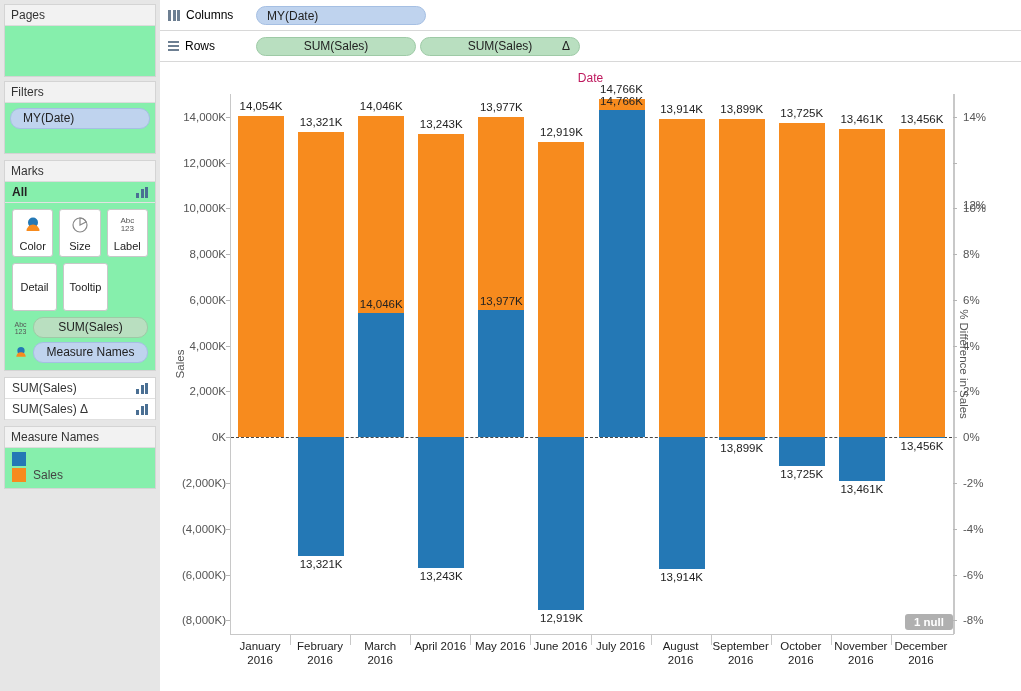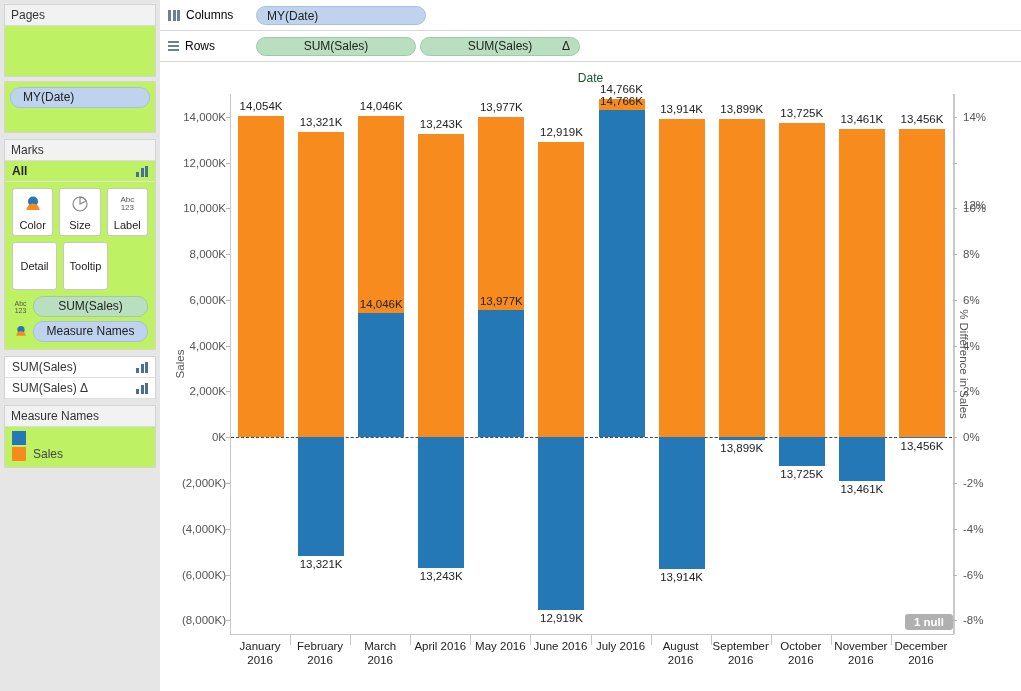--- a/index.html
+++ b/index.html
@@ -7,21 +7,21 @@
     width:1021px;height:691px;overflow:hidden;
     background:#e5e5e5;
     font-family:"Liberation Sans", sans-serif;
     font-size:12px;color:#333;
     -webkit-font-smoothing:antialiased;
   }
   .app{position:relative;width:1021px;height:691px;}
 
   
   .sidebar{position:absolute;left:0;top:0;width:160px;height:691px;background:#e6e6e6;}
-  .card{background:#bef264;border:1px solid #d4d4d4;margin:4px 4px 0 4px;}
+  .card{background:#86efac;border:1px solid #d4d4d4;margin:4px 4px 0 4px;}
   .card-hdr{background:#f2f2f2;border-bottom:1px solid #dcdcdc;padding:3px 6px;font-size:12px;color:#333;}
   .card-body{padding:6px;min-height:10px;}
 
   .pages-card .card-body{height:38px;}
   .filters-card .card-body{height:40px;}
 
   .pill{
     display:inline-block;border-radius:10px;padding:2px 10px;font-size:12px;
     line-height:15px;color:#222;white-space:nowrap;box-sizing:border-box;
   }
@@ -82,21 +82,21 @@
   .pill-sum{width:160px;display:flex;align-items:center;justify-content:center;position:relative;}
   .pill-sum .delta{position:absolute;right:9px;}
 
   .gridicon{display:inline-flex;gap:1.5px;}
   .gridicon i{display:block;width:3px;height:11px;background:#6d7f92;}
   .rowsicon{display:inline-flex;flex-direction:column;gap:1.5px;}
   .rowsicon i{display:block;width:11px;height:2.5px;background:#6d7f92;}
 
   
   .viz{position:relative;height:630px;background:#fff;}
-  .viz-title{text-align:center;font-size:12px;color:#14532d;padding-top:9px;}
+  .viz-title{text-align:center;font-size:12px;color:#be185d;padding-top:9px;}
   .plot-frame{position:absolute;left:70px;top:32px;width:723px;height:540px;
      border-left:1px solid #c8c8c8;border-right:1px solid #c8c8c8;}
   .plot{position:absolute;left:71px;top:32px;width:721px;height:540px;}
 
   .zero-line{position:absolute;left:0;width:100%;height:0;
     border-top:1px dashed #444;}
 
   .bar{position:absolute;}
   .bar-orange{background:#f78b1e;}
   .bar-blue{background:#2478b5;}
@@ -135,20 +135,21 @@
 <div class="app">
 
   <div class="sidebar">
 
     <div class="card pages-card">
       <div class="card-hdr">Pages</div>
       <div class="card-body"></div>
     </div>
 
     <div class="card filters-card">
+      <div class="card-hdr">Filters</div>
       <div class="card-body" style="padding:5px 5px;">
         <div class="pill pill-blue pill-full" style="text-align:left;padding-left:12px;">MY(Date)</div>
       </div>
     </div>
 
     <div class="card marks-card">
       <div class="card-hdr">Marks</div>
 
       <div class="marks-all">
         <b>All</b>

